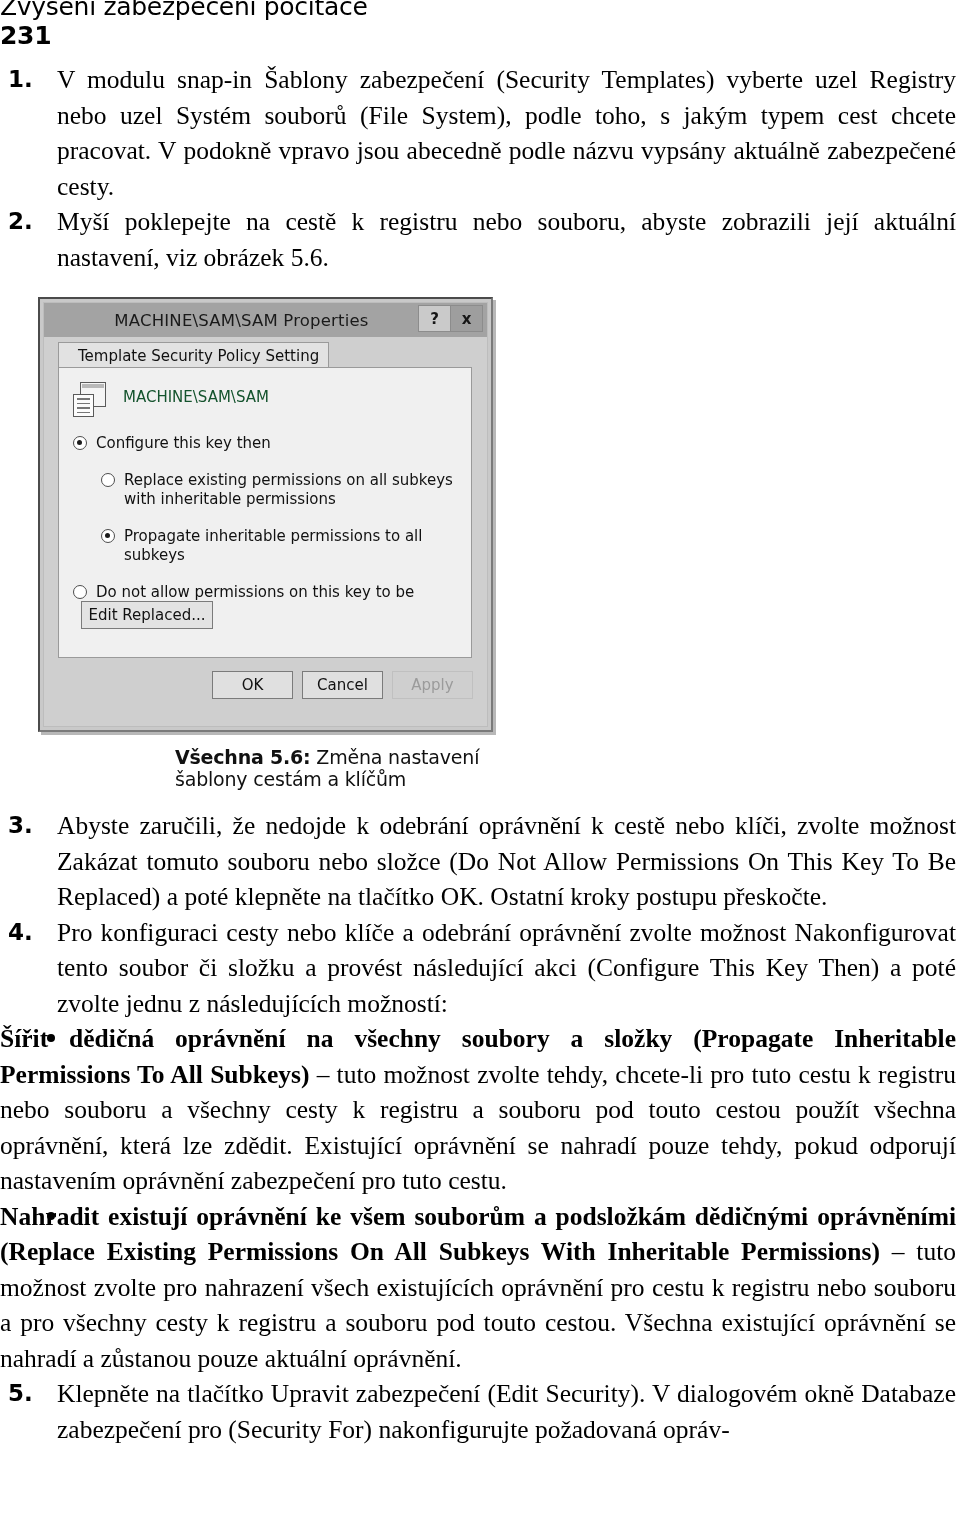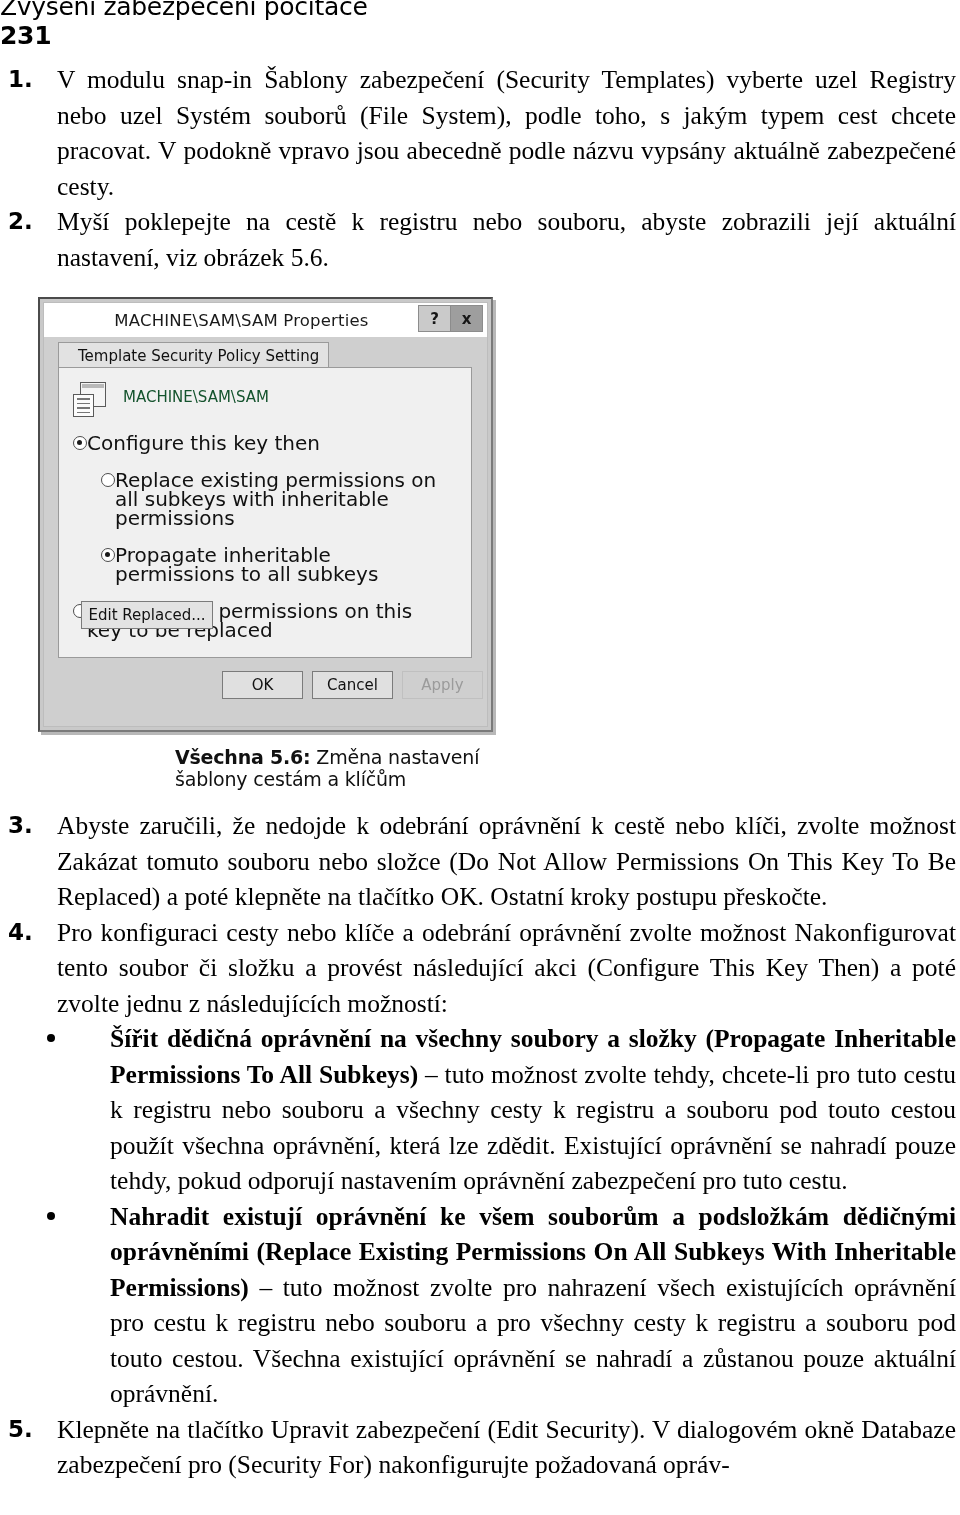--- a/index.html
+++ b/index.html
@@ -82,21 +82,20 @@
   }
 
   
   ul.bullets {
     list-style: none;
     margin: 0;
     padding: 0;
   }
   li.bullet {
     position: relative;
-    padding-left: 110px;
     padding-right: 4px;
     font-size: 25.5px;
     line-height: 35.5px;
     text-align: justify;
   }
   li.bullet > .dot {
     position: absolute;
     left: 47px;
     top: 13px;
     width: 8px;
@@ -133,21 +132,21 @@
     background: #cfcfcf;
     border: 1px solid #bdbdbd;
     box-sizing: border-box;
   }
   .titlebar {
     position: relative;
     height: 34px;
     display: flex;
     align-items: center;
     justify-content: center;
-    background: #ffffff;
+    background: #a3a3a3;
   }
   .title-text {
     font-size: 16.5px;
     color: #1a1a1a;
     letter-spacing: 0.2px;
     padding-right: 48px;
   }
   .win-btns {
     position: absolute;
     right: 4px;
@@ -275,22 +274,23 @@
   }
   .radio.checked:after {
     content: "";
     position: absolute;
     left: 3px; top: 3px;
     width: 5px; height: 5px;
     border-radius: 50%;
     background: #1b1b1b;
   }
   .radio-label {
-    font-size: 20px;
+    font-size: 15px;
     color: #111;
+    margin-left: 9px;
     line-height: 19px;
     max-width: 335px;
   }
 
   .edit-sec-btn {
     position: absolute;
     left: 22px;
     bottom: 28px;
     width: 132px;
     height: 28px;
@@ -300,21 +300,21 @@
     display: flex;
     align-items: center;
     justify-content: center;
     font-size: 15px;
     color: #111;
   }
 
   .btnbar {
     position: absolute;
     left: 14px;
-    right: 4px;
+    right: 14px;
     top: 364px;
     height: 36px;
     display: flex;
     justify-content: flex-end;
     align-items: center;
   }
   .dlg-btn {
     width: 81px;
     height: 28px;
     margin-left: 9px;

